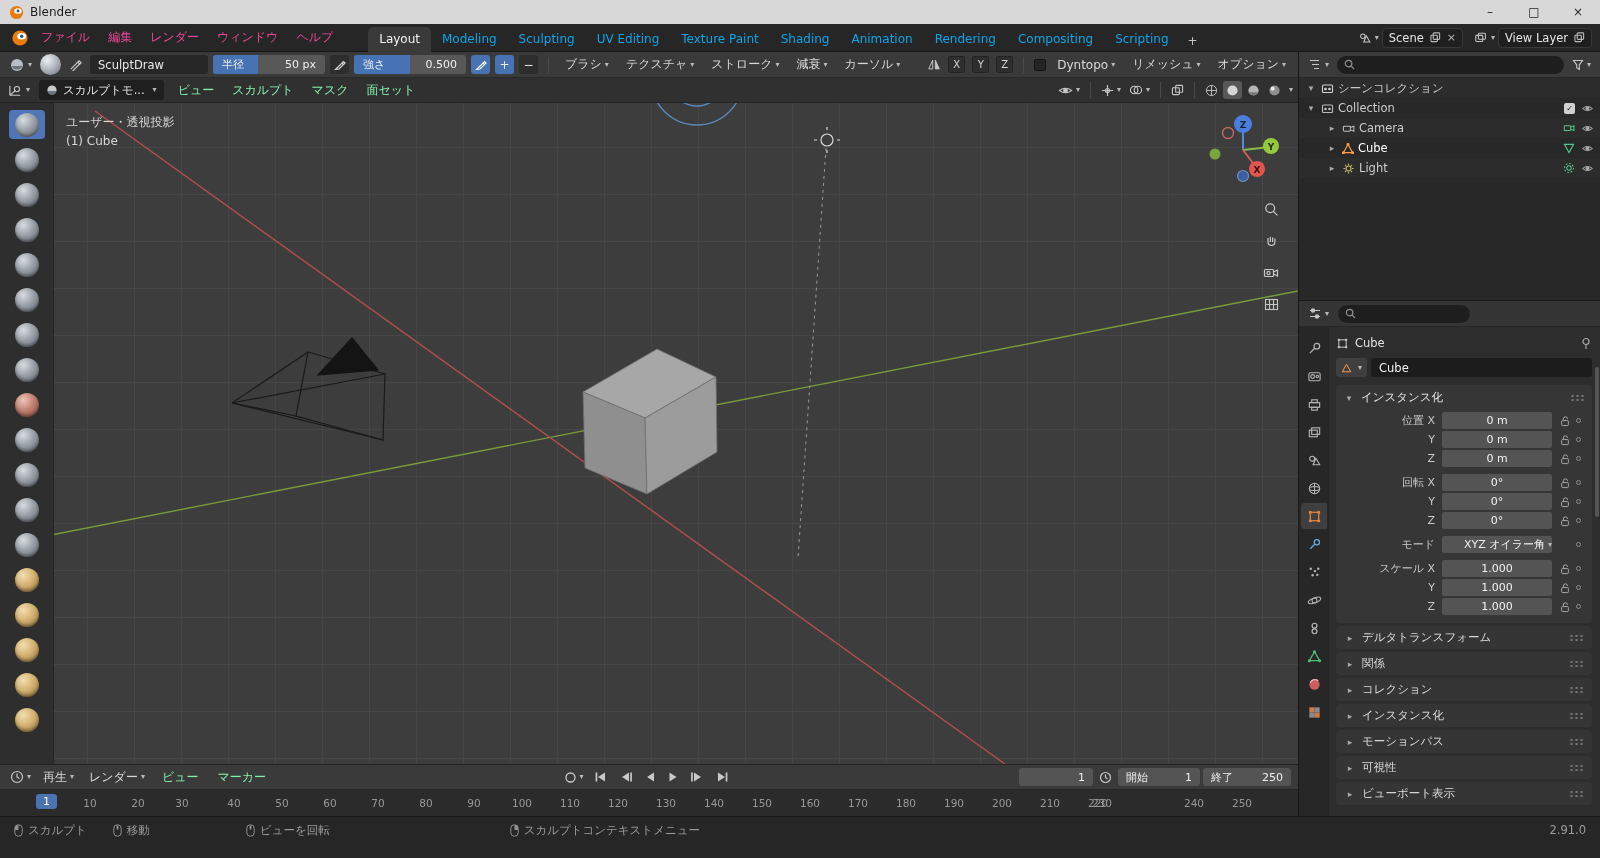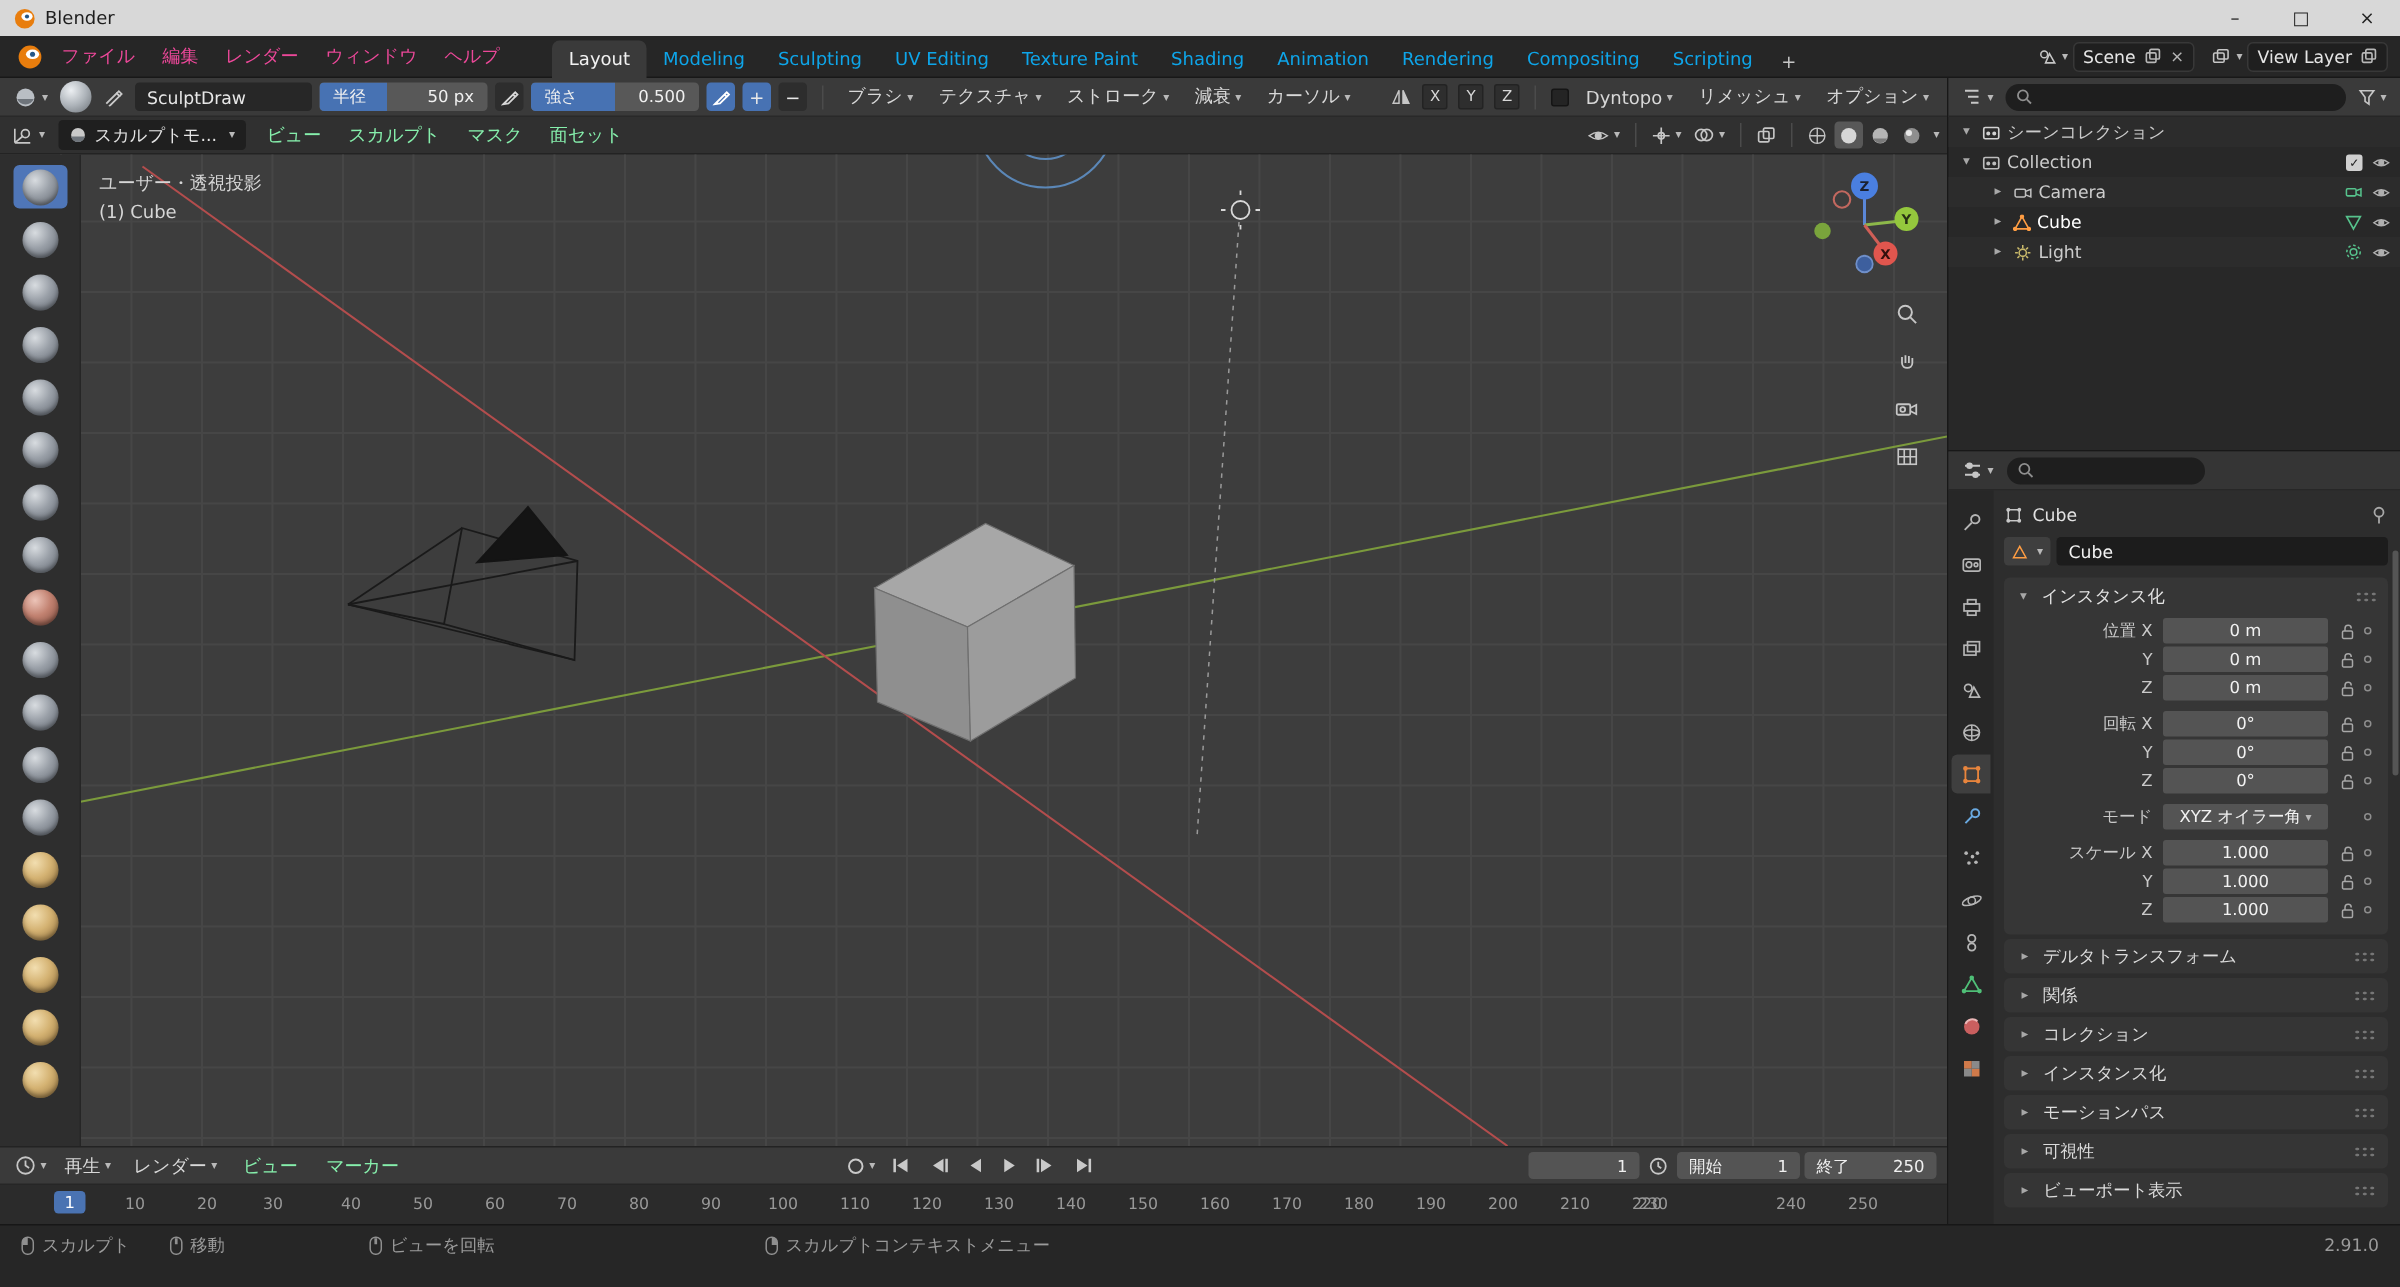--- a/index.html
+++ b/index.html
@@ -961,21 +961,21 @@
                 </svg>
               </span>
             <span class="pdot">
                 <i></i>
               </span>
           </div>
         </div>
         <div class="pgroup">
           <div class="prow">
             <span class="plab">モード</span>
-            <div class="pfield" style="justify-content:center;padding:0 0">
+            <div class="pfield" style="justify-content:flex-end;padding:0 0">
               <span>XYZ オイラー角</span>
               <span class="dd">▾</span>
             </div>
             <span class="plock"></span>
             <span class="pdot">
                 <i></i>
               </span>
           </div>
         </div>
         <div class="pgroup" style="margin-bottom:0">

